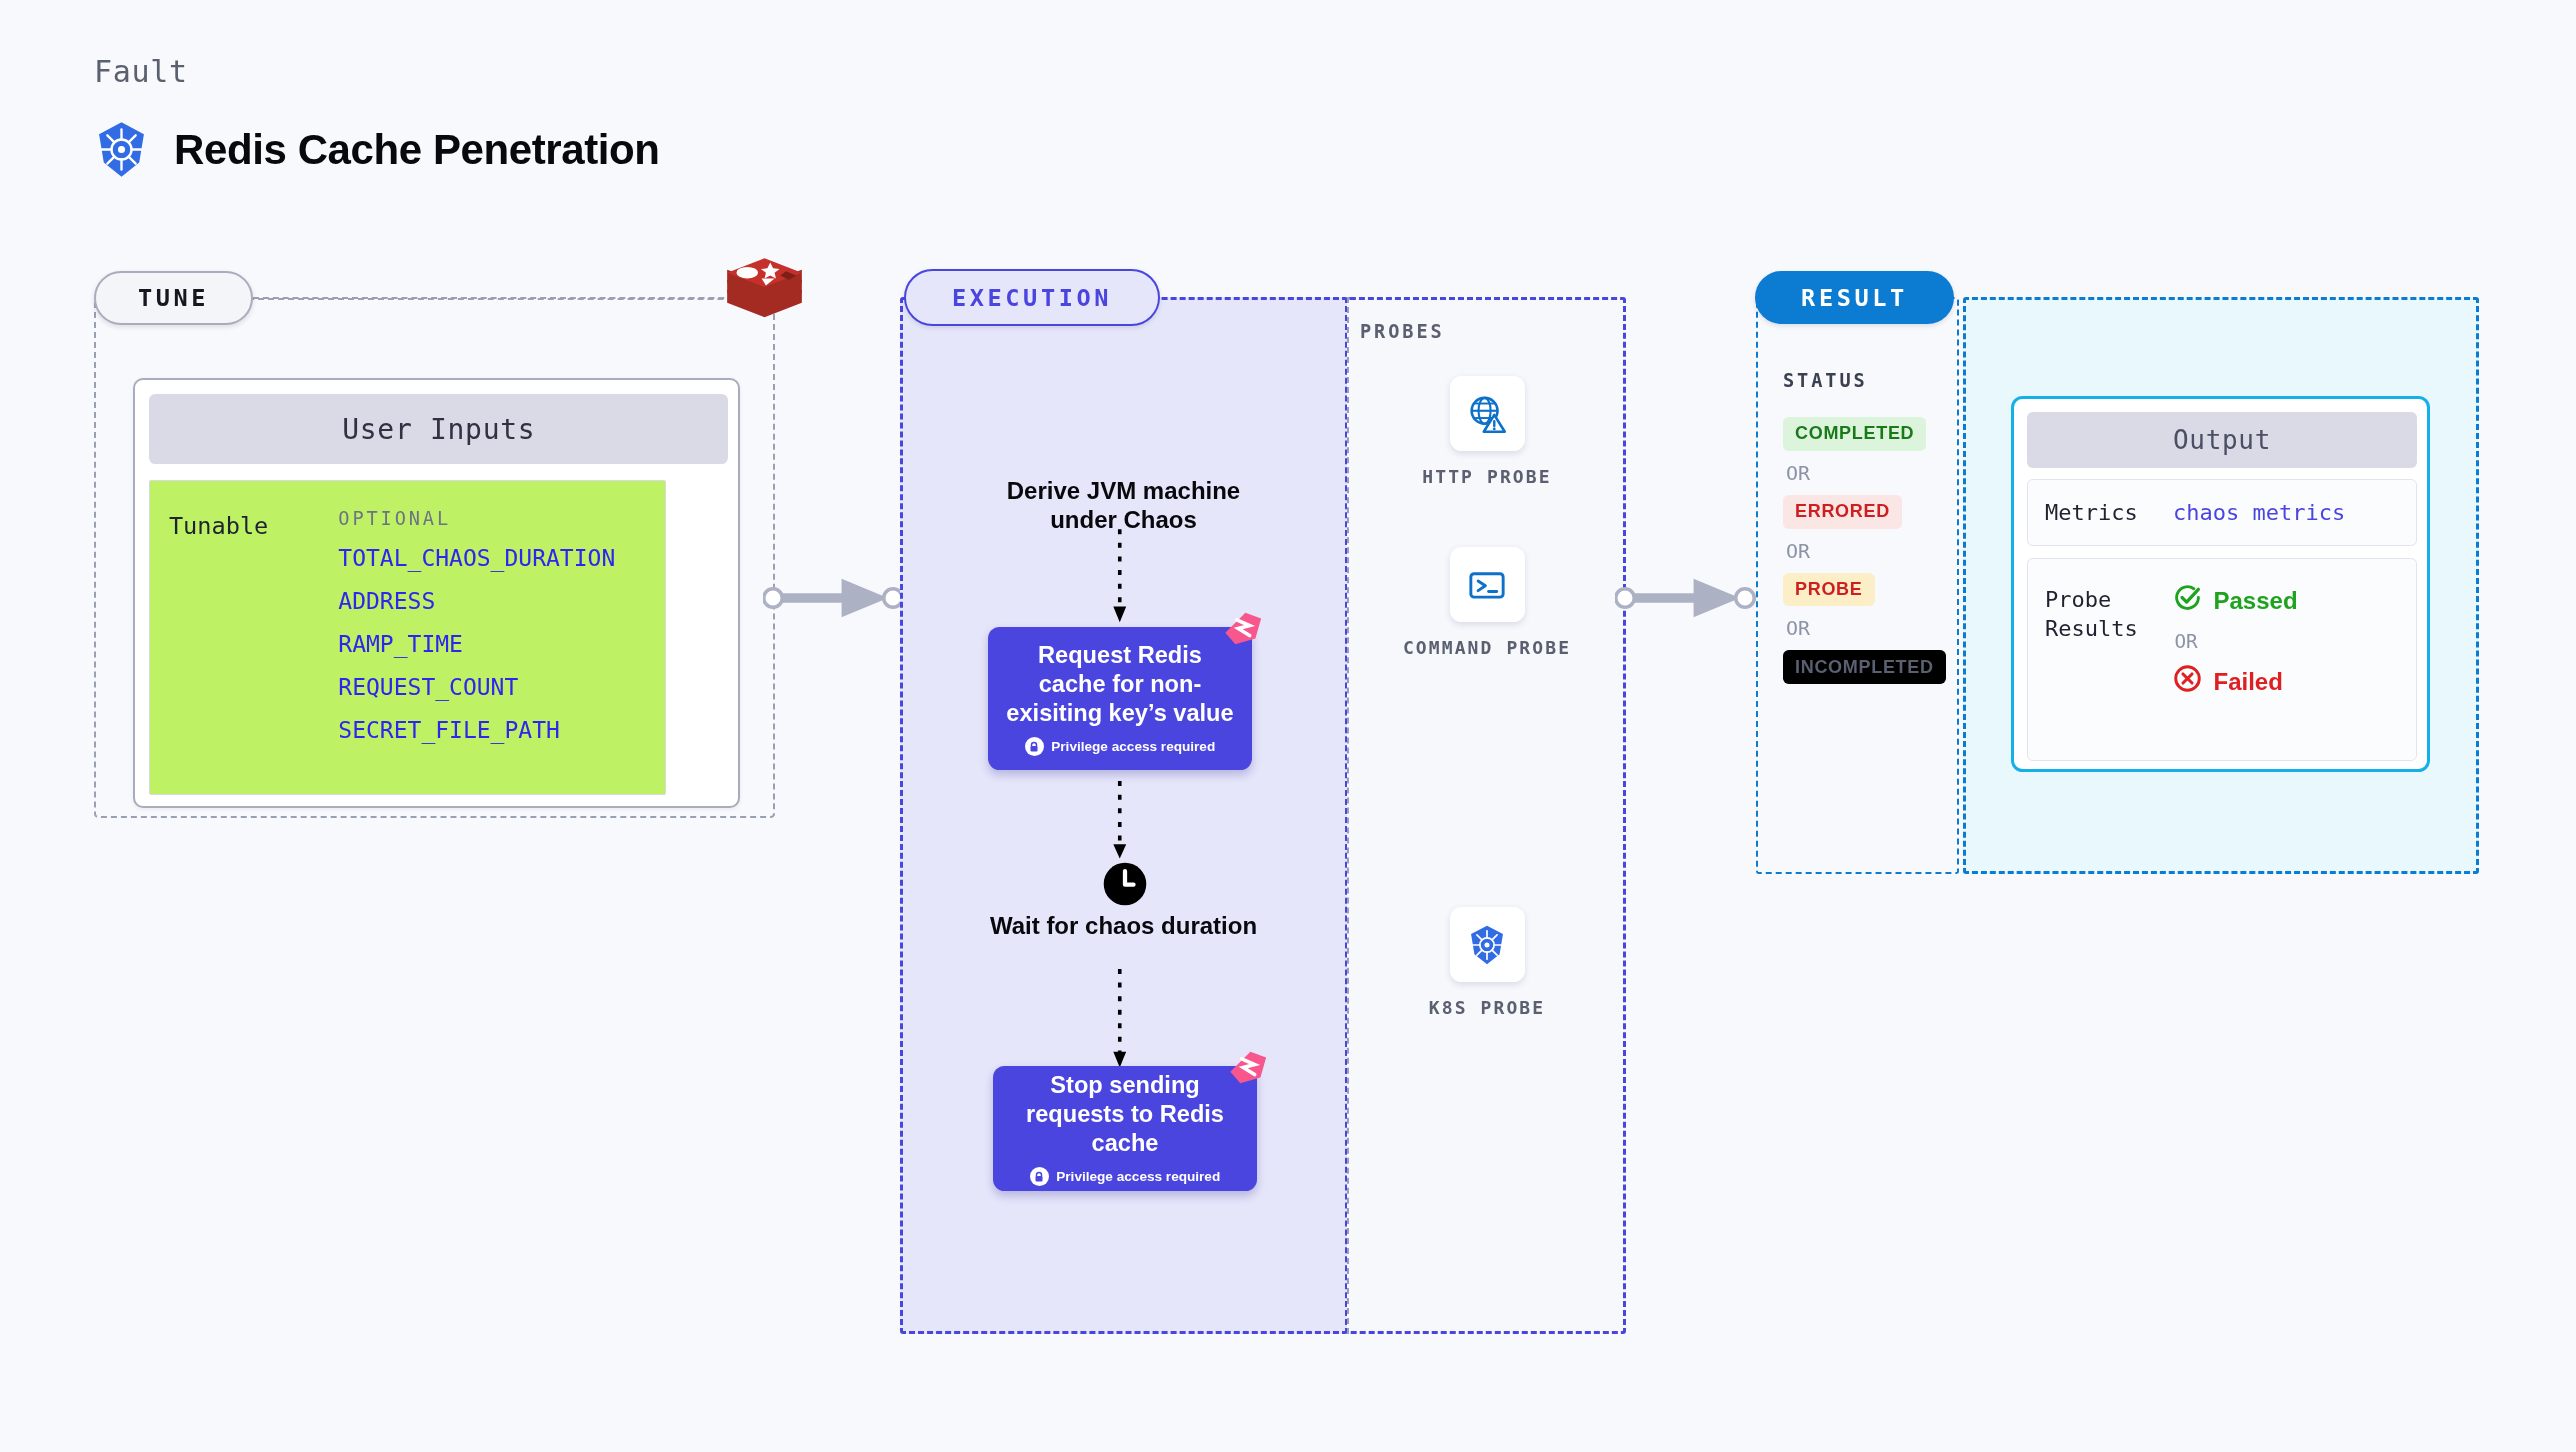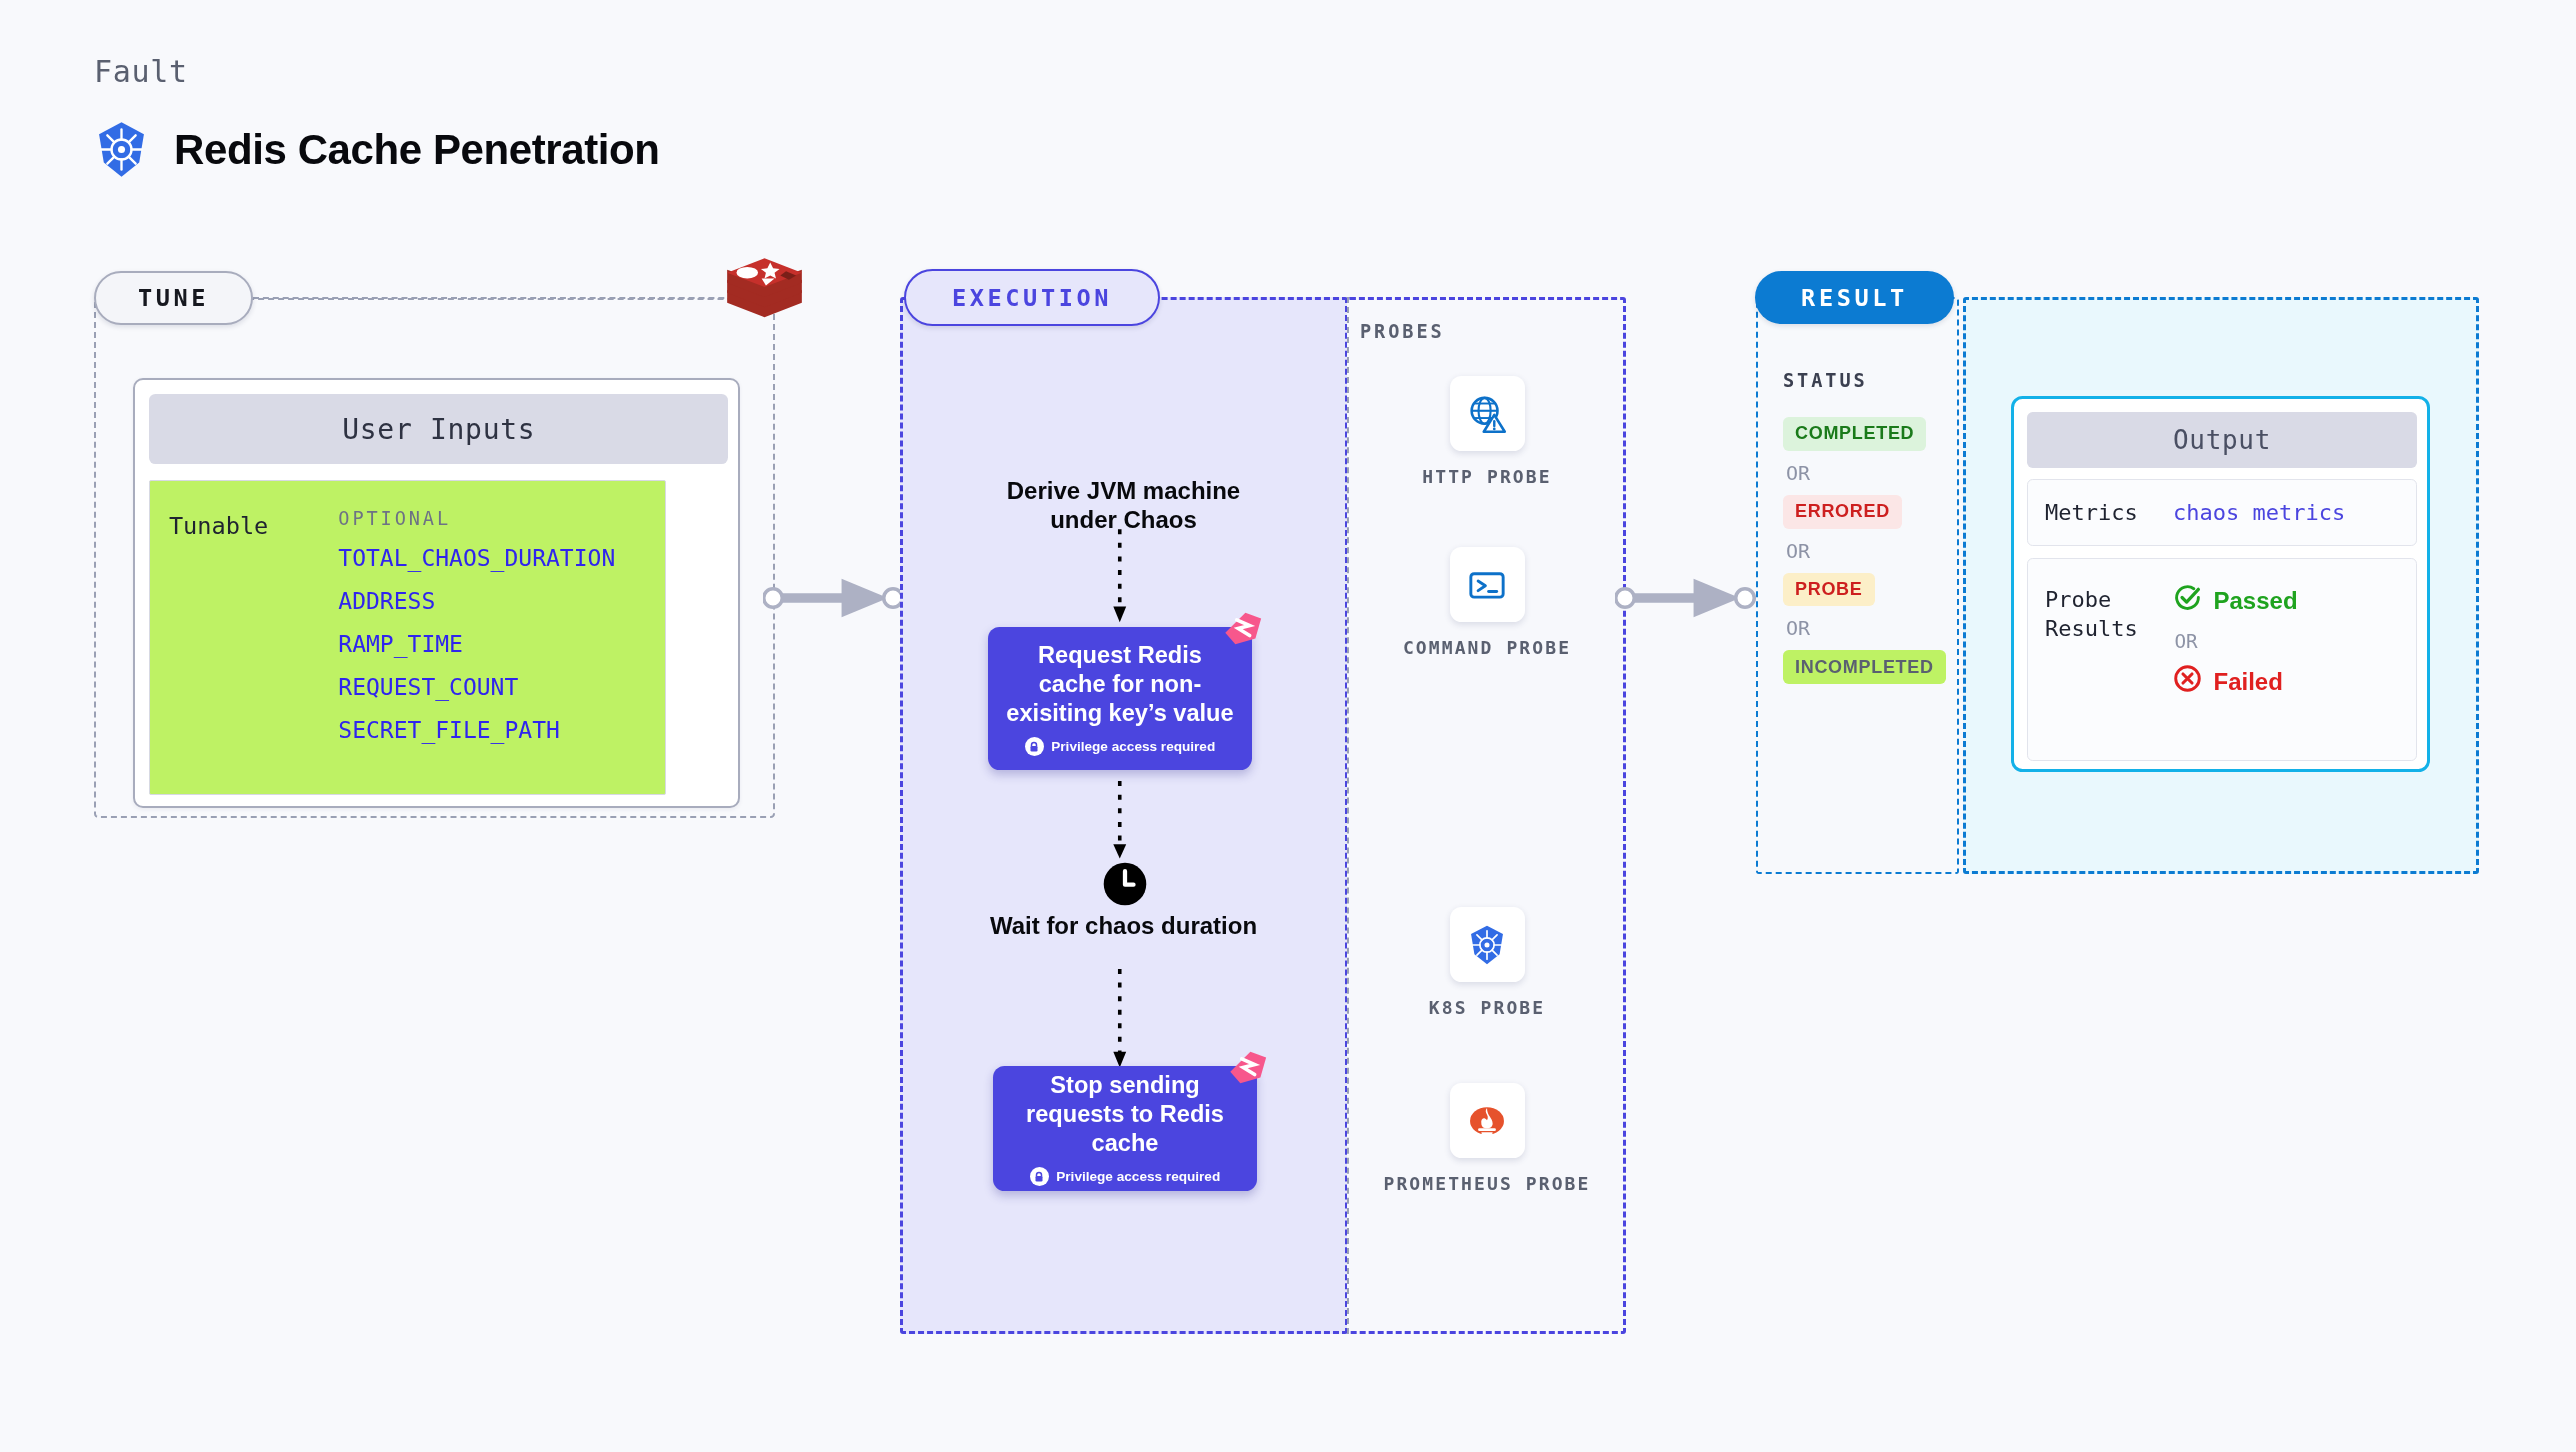--- a/index.html
+++ b/index.html
@@ -141,21 +141,21 @@
     font-weight: bold; color: #3b4050; letter-spacing: 2.9px;
   }
   .status-stack { position: absolute; left: 1783px; top: 417px; display: flex; flex-direction: column; }
   .status-badge {
     display: inline-block; padding: 6.4px 12px; border-radius: 5.7px;
     font-size: 18px; font-weight: bold; letter-spacing: 0.7px; align-self: flex-start;
   }
   .st-completed { background: #dcf3dc; color: #1a7a1a; }
   .st-errored   { background: #fbe6e6; color: #cd1f1f; }
   .st-queued    { background: #fcefc8; color: #cd1f1f; }
-  .st-incomplete{ background: #bef264; color: #5a6070; }
+  .st-incomplete{ background: #000000; color: #5a6070; }
   .or-text { font-size: 20px; color: #8d93a6; margin: 10px 0 10px 2.9px; font-family: "DejaVu Sans Mono", monospace; }
 
   .output-region {
     position: absolute; left: 1963px; top: 297px; width: 516px; height: 577px;
     background: #e9f8fd; border: 3.6px dashed #0c7bd2; border-radius: 2.9px;
   }
   .output-card {
     position: absolute; left: 2011px; top: 396px; width: 419px; height: 376px;
     background: #ffffff; border: 3.6px solid #13b1e8; border-radius: 11.5px;
   }
@@ -369,31 +369,20 @@
             <line x1="62" y1="62" x2="74" y2="74"></line>
           <line x1="74" y1="26" x2="62" y2="38"></line>
             <line x1="38" y1="62" x2="26" y2="74"></line>
         </g>
         <circle cx="50" cy="50" r="6" fill="#fff"></circle>
       </svg>
     </div>
     <div class="probe-name">K8S PROBE</div>
   </div>
 
-  <div class="probe-item" style="left:1365px; top:1083px;">
-    <div class="probe-tile">
-      <svg viewBox="0 0 52 52" width="42" height="42">
-        <ellipse cx="26" cy="26" rx="21" ry="17" fill="#e6522c"></ellipse>
-        <path d="M26 10 C21 16 30 19 26 25 C22 20 18 23 19 29 C19 33 22 35 26 35 C30 35 33 33 33 29 C33 22 26 20 26 10 Z" fill="#fff"></path>
-        <rect x="15" y="35" width="22" height="3.4" rx="1.6" fill="#fff"></rect>
-        <path d="M19 40 H33 A7 7 0 0 1 19 40 Z" fill="#fff"></path>
-      </svg>
-    </div>
-    <div class="probe-name">PROMETHEUS PROBE</div>
-  </div>
 
   <span class="arrow-conn" style="left:1615px; top:573px;">
     <svg viewBox="0 0 210 70" width="150" height="50">
       <line x1="15" y1="35" x2="120" y2="35" stroke="#adb1c4" stroke-width="13"></line>
       <polygon points="110,8 175,35 110,62" fill="#adb1c4"></polygon>
       <circle cx="14" cy="35" r="13" fill="#fff" stroke="#adb1c4" stroke-width="5"></circle>
       <circle cx="182" cy="35" r="13" fill="#fff" stroke="#adb1c4" stroke-width="5"></circle>
     </svg>
   </span>
 

